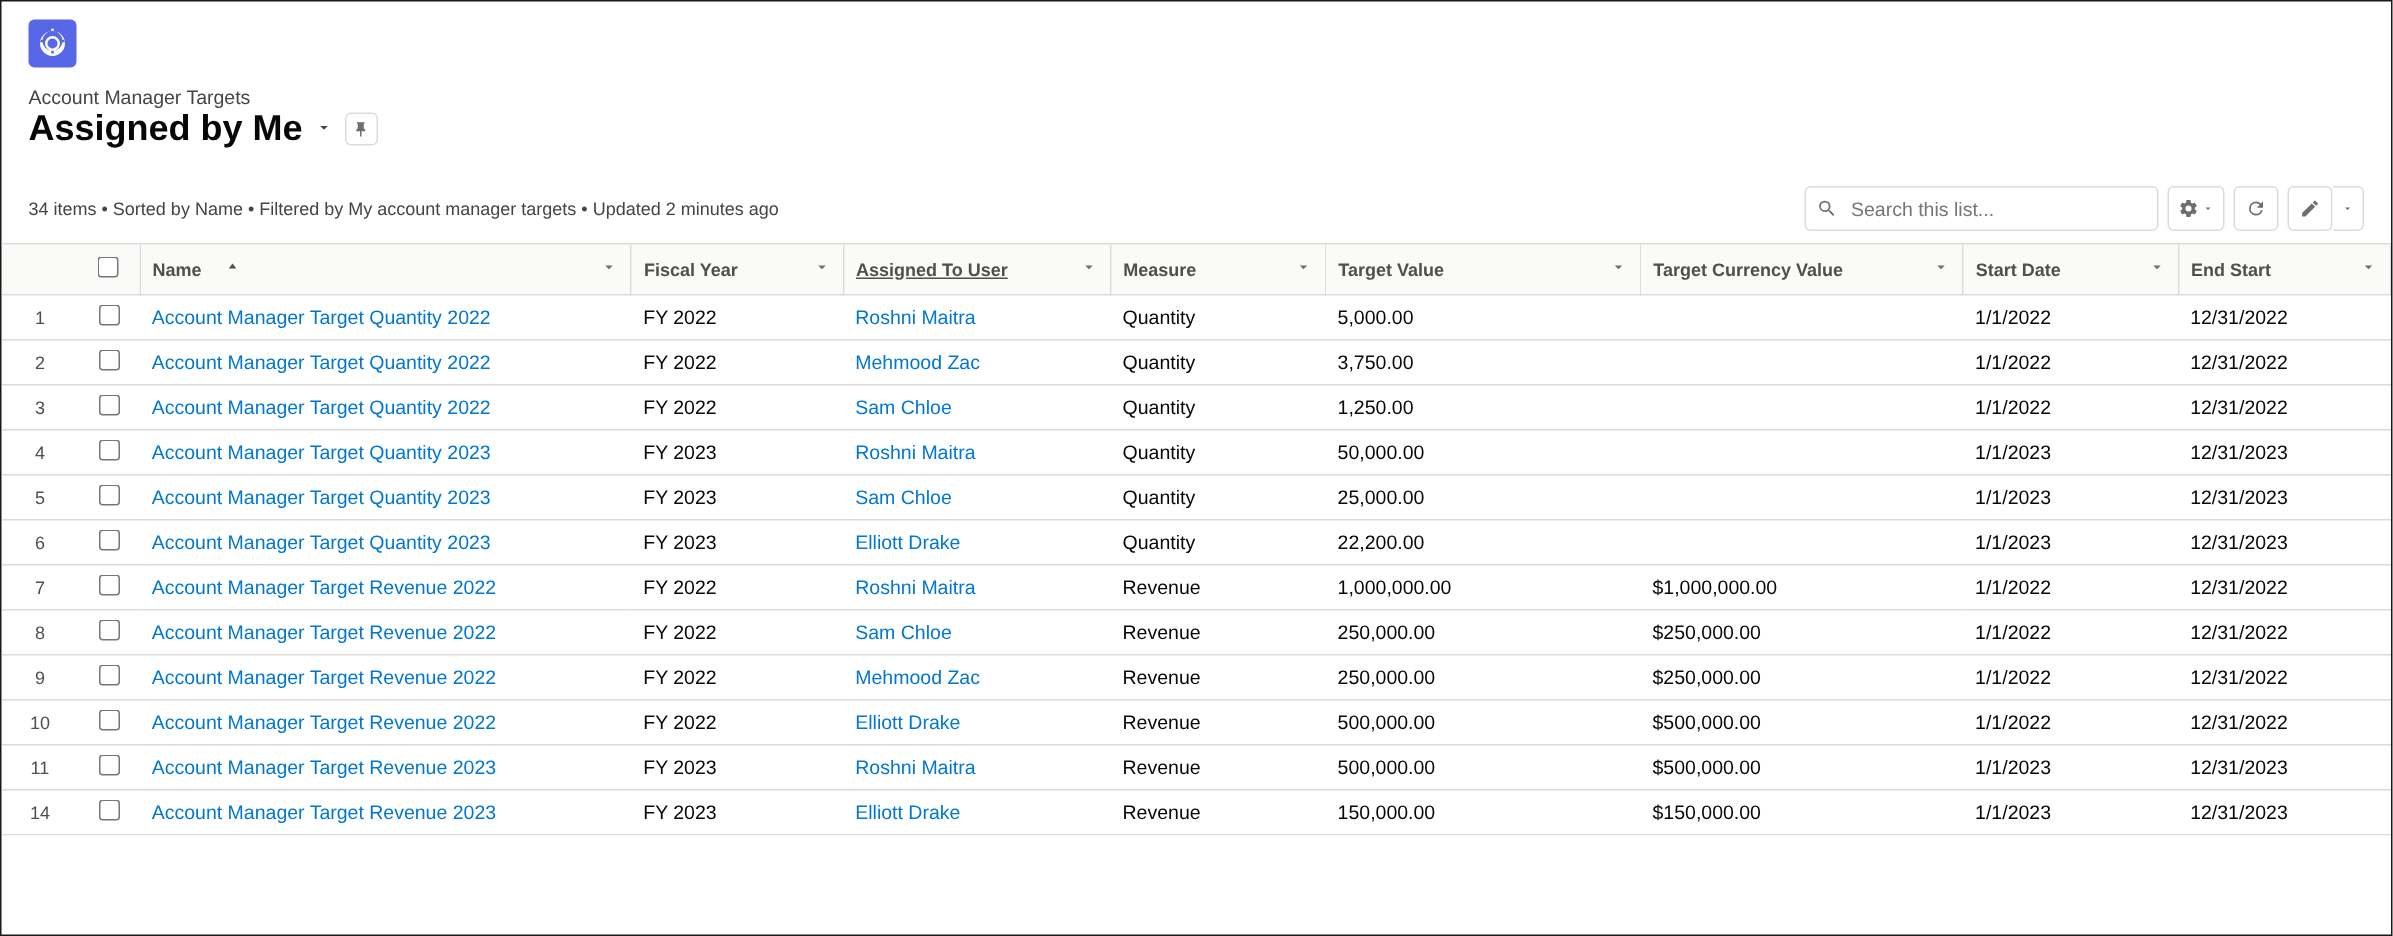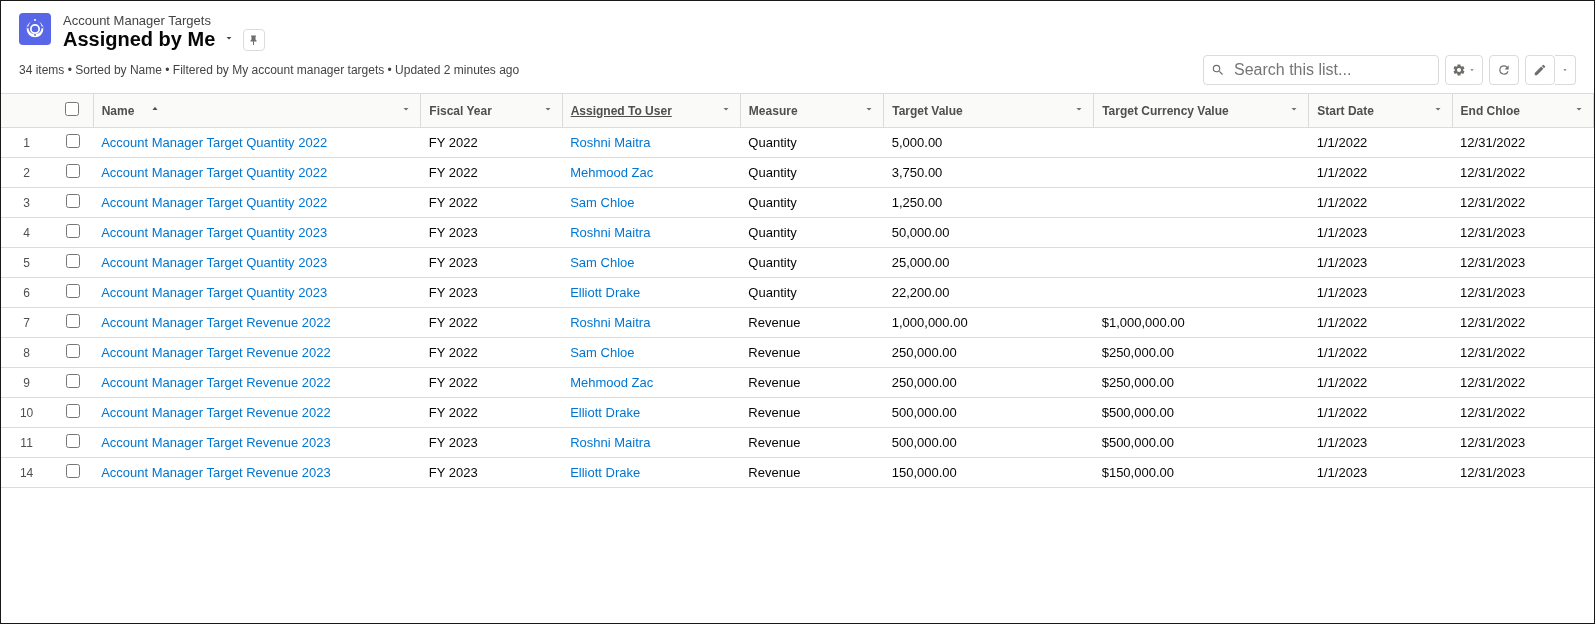--- a/index.html
+++ b/index.html
@@ -15,20 +15,21 @@
       border: 1px solid #181818;
       width: 1595px;
       height: 624px;
       overflow: hidden;
     }
     .header {
       display: flex;
       align-items: flex-start;
       padding: 12px 18px 4px 18px;
       gap: 12px;
+      flex-direction: column;
     }
     .header-icon {
       width: 32px;
       height: 32px;
       background: #5867e8;
       border-radius: 4px;
       display: flex;
       align-items: center;
       justify-content: center;
     }
@@ -42,21 +43,21 @@
     .header-subtitle {
       font-size: 13px;
       color: #444;
     }
     .header-title-row {
       display: flex;
       align-items: center;
       gap: 8px;
     }
     .header-title {
-      font-size: 20px;
+      font-size: 24px;
       font-weight: 700;
       color: #080707;
     }
     .dropdown-caret svg {
       fill: #444;
     }
     .pin-btn {
       width: 22px;
       height: 22px;
       border: 1px solid #dddbda;
@@ -68,40 +69,41 @@
       cursor: pointer;
     }
     .pin-btn svg {
       fill: #706e6b;
     }
     .subheader {
       display: flex;
       align-items: center;
       justify-content: space-between;
       padding: 0 18px 8px 18px;
+      margin-top: 20px;
     }
     .subheader-status {
       font-size: 12px;
       color: #444;
     }
     .subheader-right {
       display: flex;
       align-items: center;
       gap: 6px;
     }
     .search-box {
       position: relative;
     }
     .search-input {
       width: 236px;
       height: 30px;
       border: 1px solid #dddbda;
       border-radius: 4px;
       padding: 0 8px 0 30px;
-      font-size: 16px;
+      font-size: 13px;
     }
     .search-icon {
       position: absolute;
       left: 8px;
       top: 50%;
       transform: translateY(-50%);
       fill: #706e6b;
     }
     .icon-btn {
       height: 30px;
@@ -324,21 +326,21 @@
         <th class="col-sdate">
             <div class="th-inner">
               <span>Start Date</span>
               <span class="th-chevron"><svg viewBox="0 0 24 24">
                   <path d="M7 10l5 5 5-5z"></path>
                 </svg></span>
             </div>
           </th>
         <th class="col-edate">
             <div class="th-inner">
-              <span>End Chloe</span>
+              <span>End Start</span>
               <span class="th-chevron"><svg viewBox="0 0 24 24">
                   <path d="M7 10l5 5 5-5z"></path>
                 </svg></span>
             </div>
           </th>
       </tr>
     </thead>
     <tbody id="tbody">
         <tr>
           <td class="rownum">1</td>

